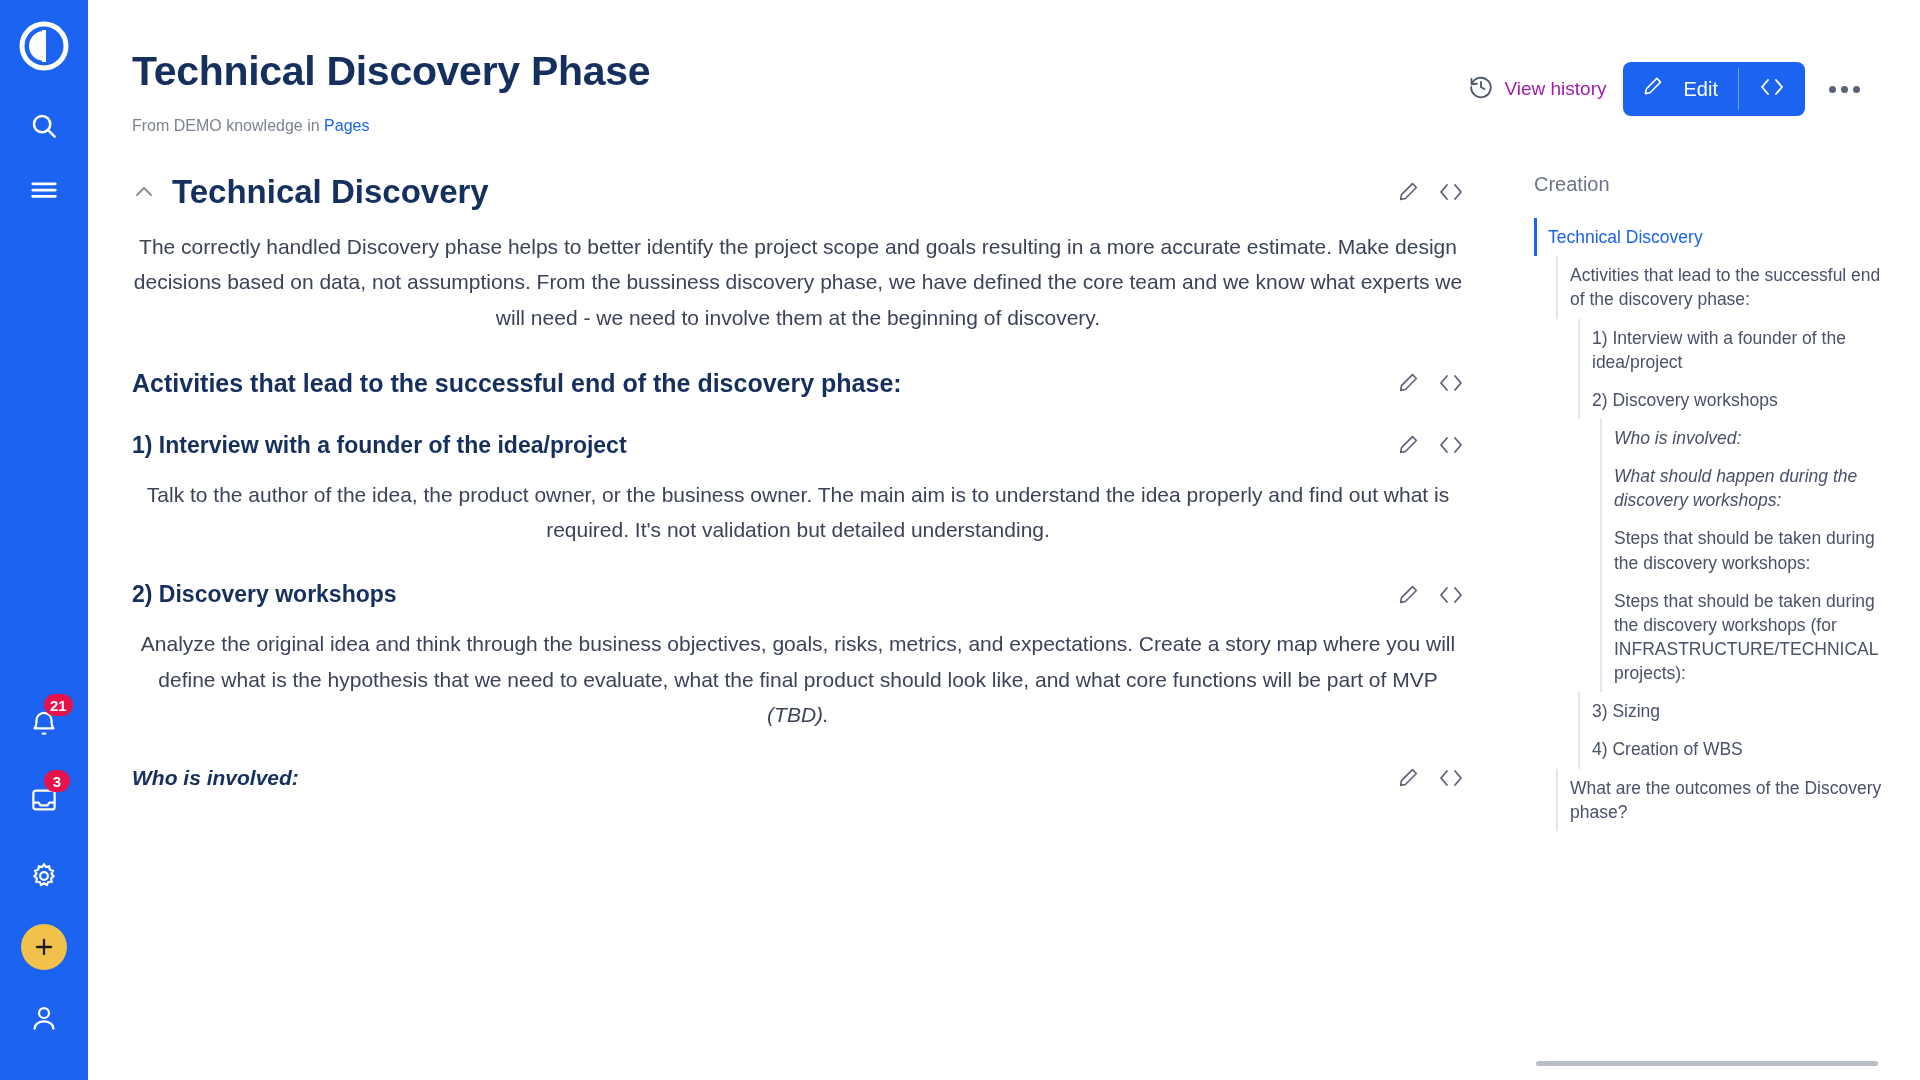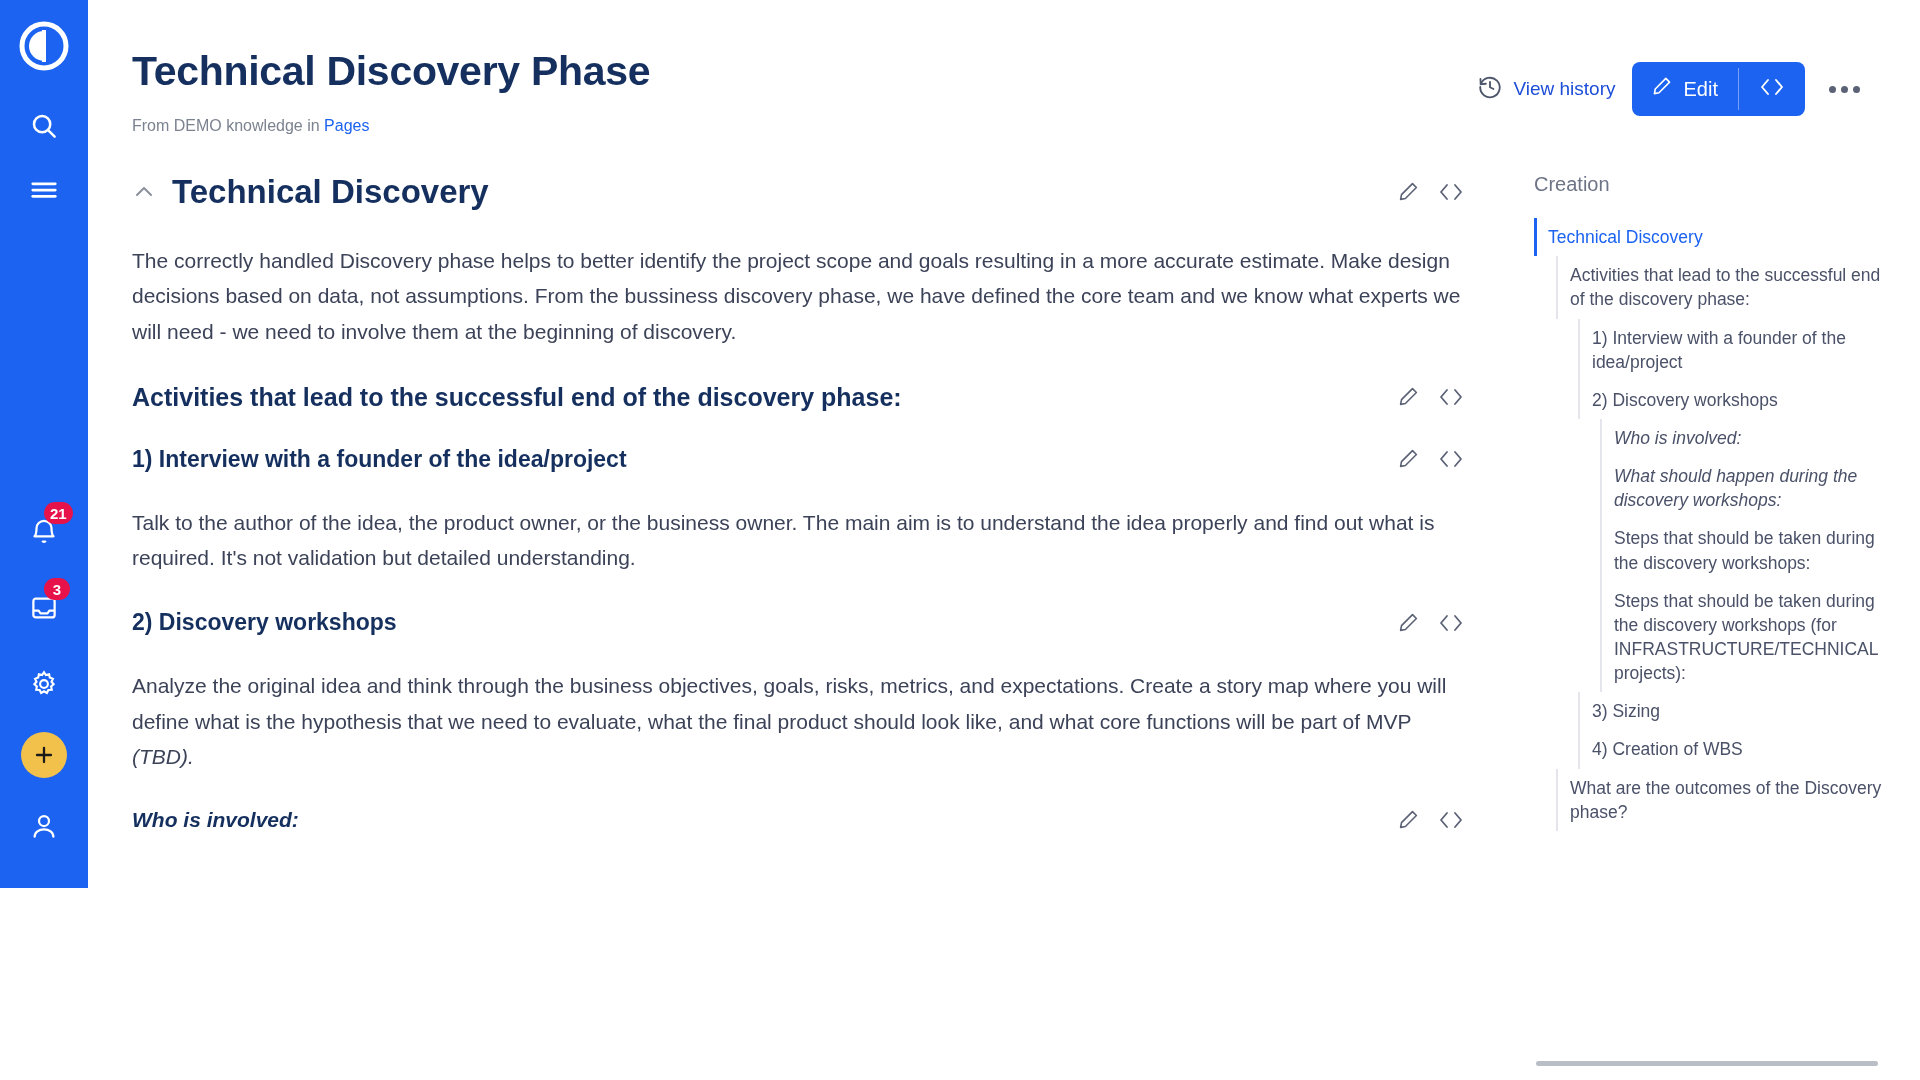--- a/index.html
+++ b/index.html
@@ -6,21 +6,21 @@
   html, body {
     width: 1920px; height: 1080px;
     overflow: hidden;
     background: #ffffff;
     font-family: "Liberation Sans", sans-serif;
   }
   .app { display: flex; width: 1920px; height: 1080px; }
 
   
   .rail {
-    width: 88px; height: 888px;
+    width: 88px; height: 1080px;
     background: #1b63f0;
     display: flex; flex-direction: column; align-items: center;
     flex: 0 0 88px;
     position: relative;
   }
   .rail-logo { margin-top: 18px; width: 56px; height: 56px; }
   .rail-icon {
     width: 56px; height: 56px;
     display: flex; align-items: center; justify-content: center;
     color: #ffffff; position: relative;
@@ -69,29 +69,29 @@
     letter-spacing: -0.3px; line-height: 1.15;
   }
   .page-sub {
     margin-top: 22px; font-size: 16px; color: #7b8290;
   }
   .page-sub a { color: #1b63f0; text-decoration: none; cursor: pointer; }
 
   .actions { display: flex; align-items: center; gap: 16px; padding-top: 14px; }
   .view-history {
     display: flex; align-items: center; gap: 10px;
-    color: #1d4ed8; font-size: 19px; cursor: pointer;
+    color: #a21caf; font-size: 19px; cursor: pointer;
   }
   .btn-group {
     display: flex; align-items: stretch;
     background: #1b63f0; border-radius: 8px; overflow: hidden;
     cursor: pointer;
   }
   .btn-edit {
-    display: flex; align-items: center; gap: 11px;
+    display: flex; align-items: center; gap: 20px;
     padding: 13px 20px 13px 18px;
     color: #fff; font-size: 20px;
   }
   .btn-divider { width: 1px; background: rgba(255,255,255,0.4); margin: 6px 0; }
   .btn-code { display: flex; align-items: center; padding: 13px 20px; color: #fff; }
   .more-dots { display: flex; gap: 5px; padding: 10px 8px; cursor: pointer; }
   .more-dots i { width: 7px; height: 7px; border-radius: 50%; background: #5b6276; display: block; }
 
   
   .body-area { display: flex; flex: 1 1 auto; min-height: 0; }
@@ -117,21 +117,22 @@
     font-size: 33px; font-weight: 700; color: #15305e;
     display: flex; align-items: center; gap: 16px;
   }
   .chev { color: #8b8f9b; display: inline-flex; }
   h2.h-sub { font-size: 25px; font-weight: 700; color: #15305e; }
   h3.h-sub3 { font-size: 23px; font-weight: 700; color: #15305e; }
   h4.h-it { font-size: 21px; font-weight: 700; font-style: italic; color: #15305e; }
 
   p.para {
     font-size: 21px; line-height: 1.68; color: #3c4358;
-    margin-top: 32px;
+    margin-top: 18px;
+    text-align: center;
   }
   p.para em { font-style: italic; }
   .blk { margin-top: 34px; }
   ul.blist { margin-top: 20px; padding-left: 30px; }
   ul.blist li { font-size: 21px; line-height: 1.6; color: #3c4358; }
 
   
   .toc {
     flex: 0 0 412px; width: 412px;
     padding: 38px 26px 0 26px;

